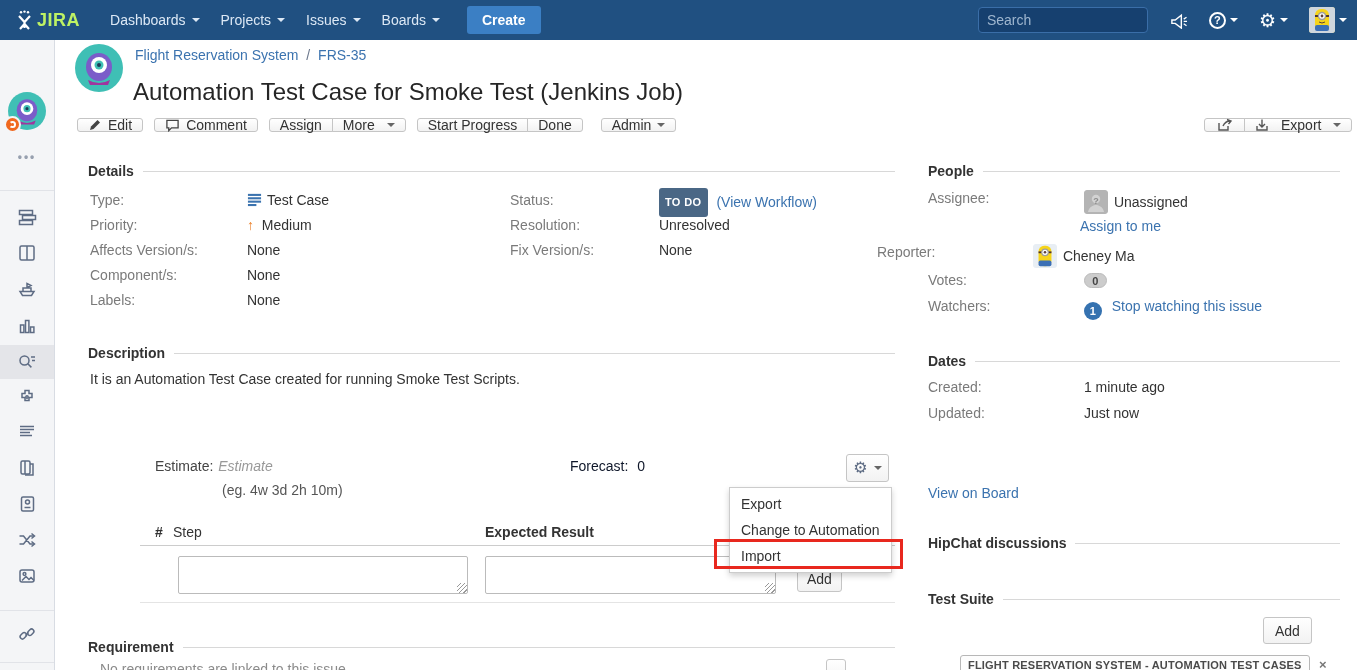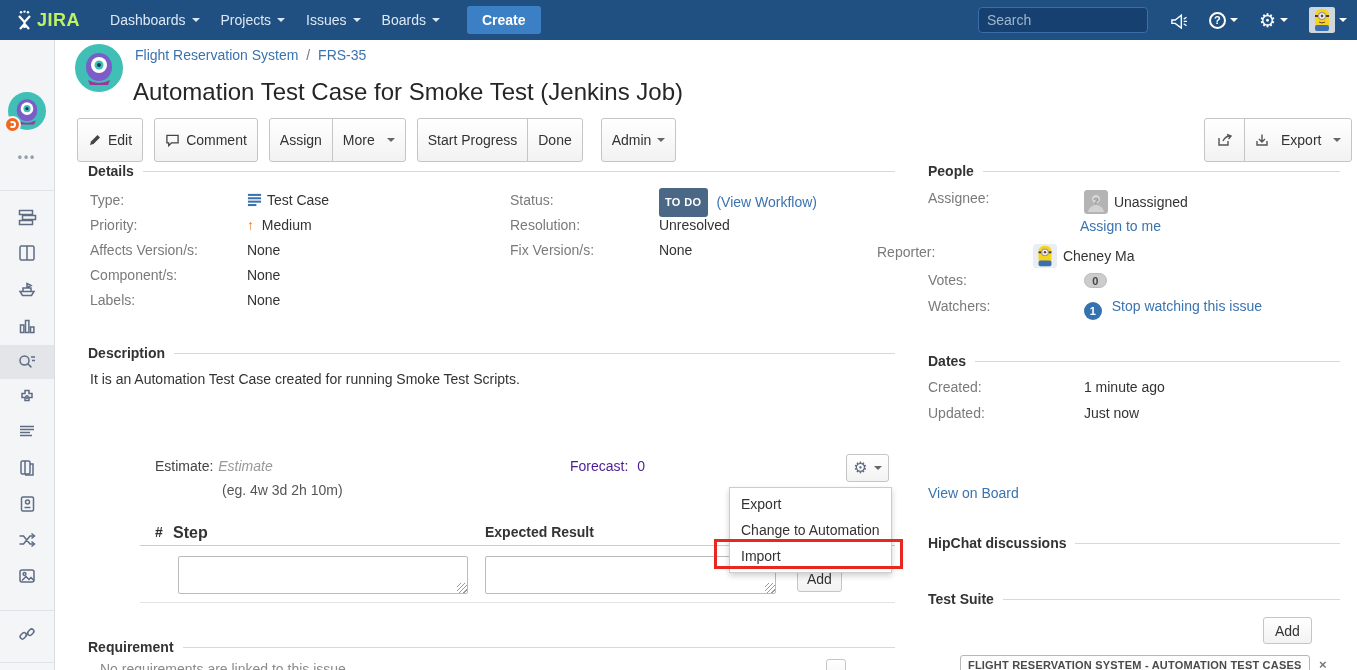--- a/index.html
+++ b/index.html
@@ -42,21 +42,21 @@
   .sb-badge i { width:7px; height:7px; border:2px solid #fff; border-radius:50%; border-left-color:transparent; display:block; }
   .sb-dots { position:absolute; left:0; top:110px; width:54px; text-align:center; color:#97a0af;
     font-size:12px; letter-spacing:2px; font-weight:bold; cursor:pointer; }
   
   .proj-avatar { position:absolute; left:75px; top:44px; width:48px; height:48px; }
   .breadcrumb { position:absolute; left:135px; top:47px; font-size:14px; }
   .breadcrumb a { color:#3b73af; text-decoration:none; cursor:pointer; }
   .breadcrumb .sep { color:#6b778c; margin:0 4px; }
   .page-title { position:absolute; left:133px; top:66px; font-size:24px; font-weight:400; color:#262626;margin-top:12px; }
   
-  .btn { display:inline-flex; align-items:center; gap:6px; height:44px; padding:0 10px;
+  .btn { display:inline-flex; align-items:center; gap:6px; height:14px; padding:0 10px;
     background:linear-gradient(#ffffff,#f2f2f2); border:1px solid #c5c5c5; border-radius:3px;
     font-size:14px; color:#333; font-family:inherit; cursor:pointer; white-space:nowrap; }
   .btn .caret { color:#666; }
   .btn-group { display:inline-flex; }
   .btn-group .btn { border-radius:0; margin-left:-1px; }
   .btn-group .btn:first-child { border-radius:3px 0 0 3px; margin-left:0; }
   .btn-group .btn:last-child { border-radius:0 3px 3px 0;gap:12px; }
   .toolbar { position:absolute; left:77px; top:118px; display:flex; align-items:center; }
   .toolbar > * { margin-right:11px; }
   .toolbar .gap-lg { margin-right:18px; }
@@ -392,31 +392,31 @@
     <span class="t">Description</span>
       <span class="rule"></span>
   </div>
   <div style="position:absolute;left:90px;top:371px;font-size:14px;color:#333">It is an Automation Test Case created for running Smoke Test Scripts.</div>
 
   <div style="position:absolute;left:155px;top:452px;height:28px;line-height:28px;font-size:14px">
     <span style="color:#444">Estimate:</span>
     <input class="estimate-input" placeholder="Estimate" style="">
   </div>
   <div class="hint">(eg. 4w 3d 2h 10m)</div>
-  <div style="position:absolute;left:570px;top:452px;height:28px;line-height:28px;font-size:14px;color:#4c1d95">
+  <div style="position:absolute;left:570px;top:452px;height:28px;line-height:28px;font-size:14px;color:#0f172a">
     <span>Forecast:</span>
     <span style="margin-left:5px">0</span>
   </div>
   <button class="btn gearbtn">
     <span class="gear-glyph">⚙</span>
     <i class="caret"></i>
   </button>
 
   <div style="position:absolute;left:155px;top:524px;font-size:14px;font-weight:bold;color:#333">#</div>
-  <div style="position:absolute;left:173px;top:524px;font-size:16px;font-weight:bold;color:#333">Step</div>
+  <div style="position:absolute;left:173px;top:524px;font-size:14px;font-weight:normal;color:#333">Step</div>
   <div style="position:absolute;left:485px;top:524px;font-size:14px;font-weight:bold;color:#333">Expected Result</div>
   <div class="hline" style="left:140px;top:545px;width:755px"></div>
 
   <textarea class="stepta" style="left: 178px; top: 556px; width: 290px;"></textarea>
   <span class="grip" style="left:457px;top:583px"></span>
   <textarea class="stepta" style="left: 485px; top: 556px; width: 291px;"></textarea>
   <span class="grip" style="left:765px;top:583px"></span>
   <button class="btn" style="position:absolute;left:797px;top:566px;height:26px;padding:0 9px">Add</button>
   <div class="hline" style="left:140px;top:602px;width:755px;border-color:#e4e4e4"></div>
 

